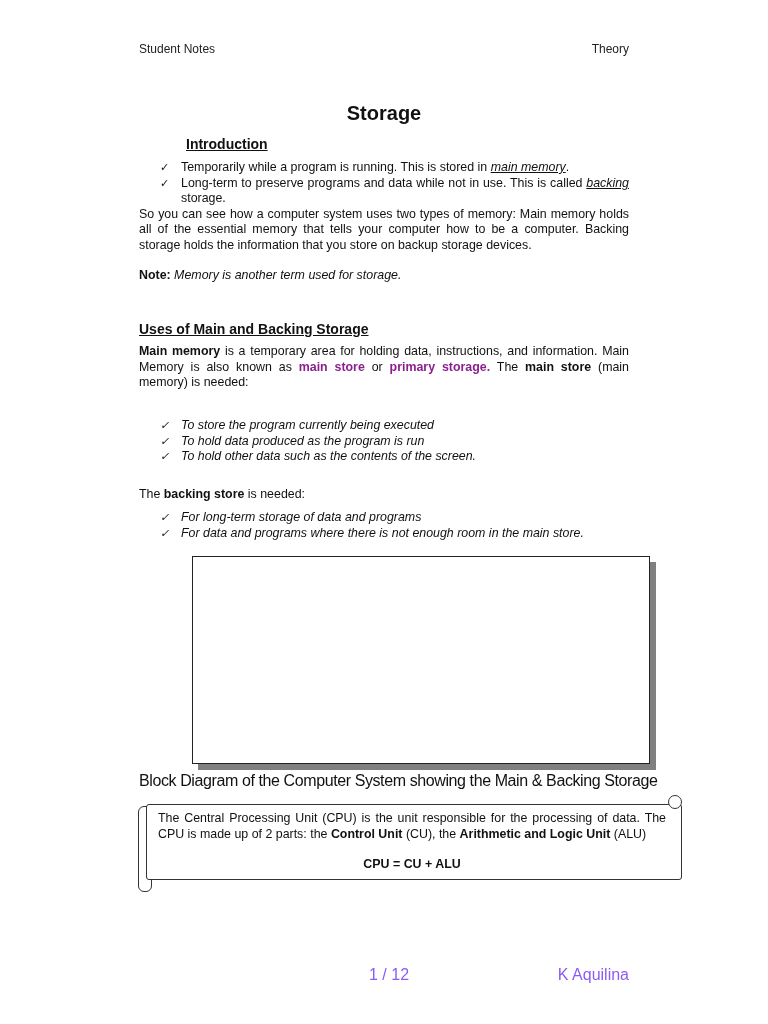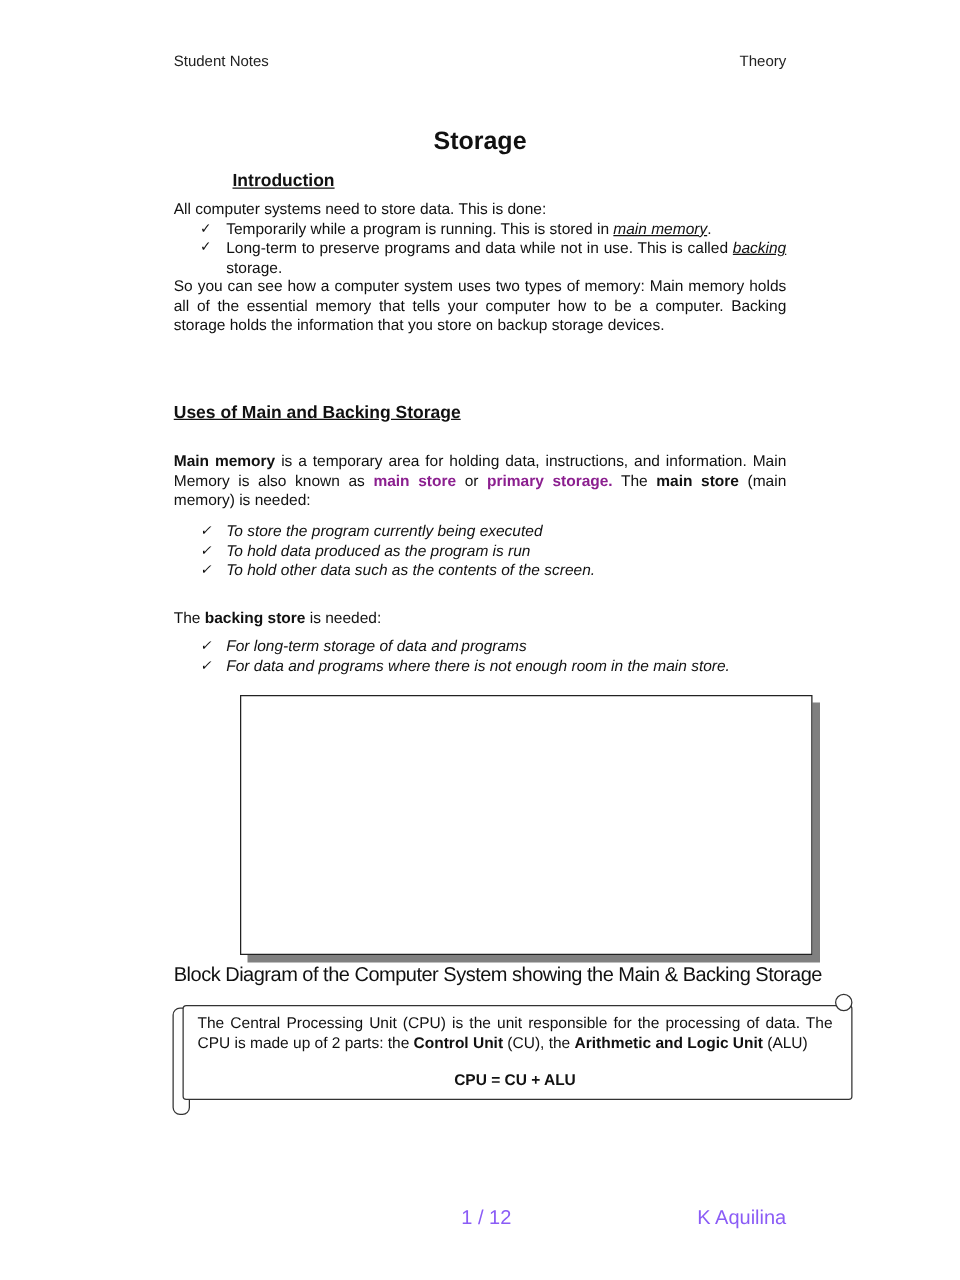--- a/index.html
+++ b/index.html
@@ -45,37 +45,39 @@
 <body>
 
 <div class="abs hdr" style="left:139px; top:42px;">Student Notes</div>
 <div class="abs hdr" style="right:139px; top:42px;">Theory</div>
 
 <div class="abs title">Storage</div>
 
 <div class="abs h2" style="top:136px;padding-left:47px;">Introduction</div>
 
 <div class="abs p" style="top:160px;">
-  <div>All computer systems need to store data. This is done:</div>
   <ul class="check-list">
     <li>
       <span class="chk">✓</span>
       <span>Temporarily while a program is running.  This is stored in </span><span class="u">main memory</span><span>.</span>
     </li>
     <li>
       <span class="chk">✓</span>
       <span>Long-term to preserve programs and data while not in use.  This is called </span><span class="u">backing</span><span> storage.</span>
     </li>
   </ul>
   <div>So you can see how a computer system uses two types of memory: Main memory holds all of the essential memory that tells your computer how to be a computer. Backing storage holds the information that you store on backup storage devices.</div>
+  <div style="margin-top:15px;">
+    <b>Note:</b><span class="it"> Memory is another term used for storage.</span>
+  </div>
 </div>
 
 <div class="abs h2" style="top:321px;">Uses of Main and Backing Storage</div>
 
-<div class="abs p" style="top:362px;">
+<div class="abs p" style="top:344px;">
   <b>Main memory</b><span> is a temporary area for holding data, instructions, and information. Main Memory is also known as </span><span class="purple">main store</span><span> or </span><span class="purple">primary storage.</span><span> The </span><b>main store</b><span> (main memory) is needed:</span>
 </div>
 
 <div class="abs p" style="top:418px;">
   <ul class="check-list it">
     <li><span class="chk">✓</span><span>To store the program currently being executed</span></li>
     <li><span class="chk">✓</span><span>To hold data produced as the program is run</span></li>
     <li><span class="chk">✓</span><span>To hold other data such as the contents of the screen.</span></li>
   </ul>
 </div>

